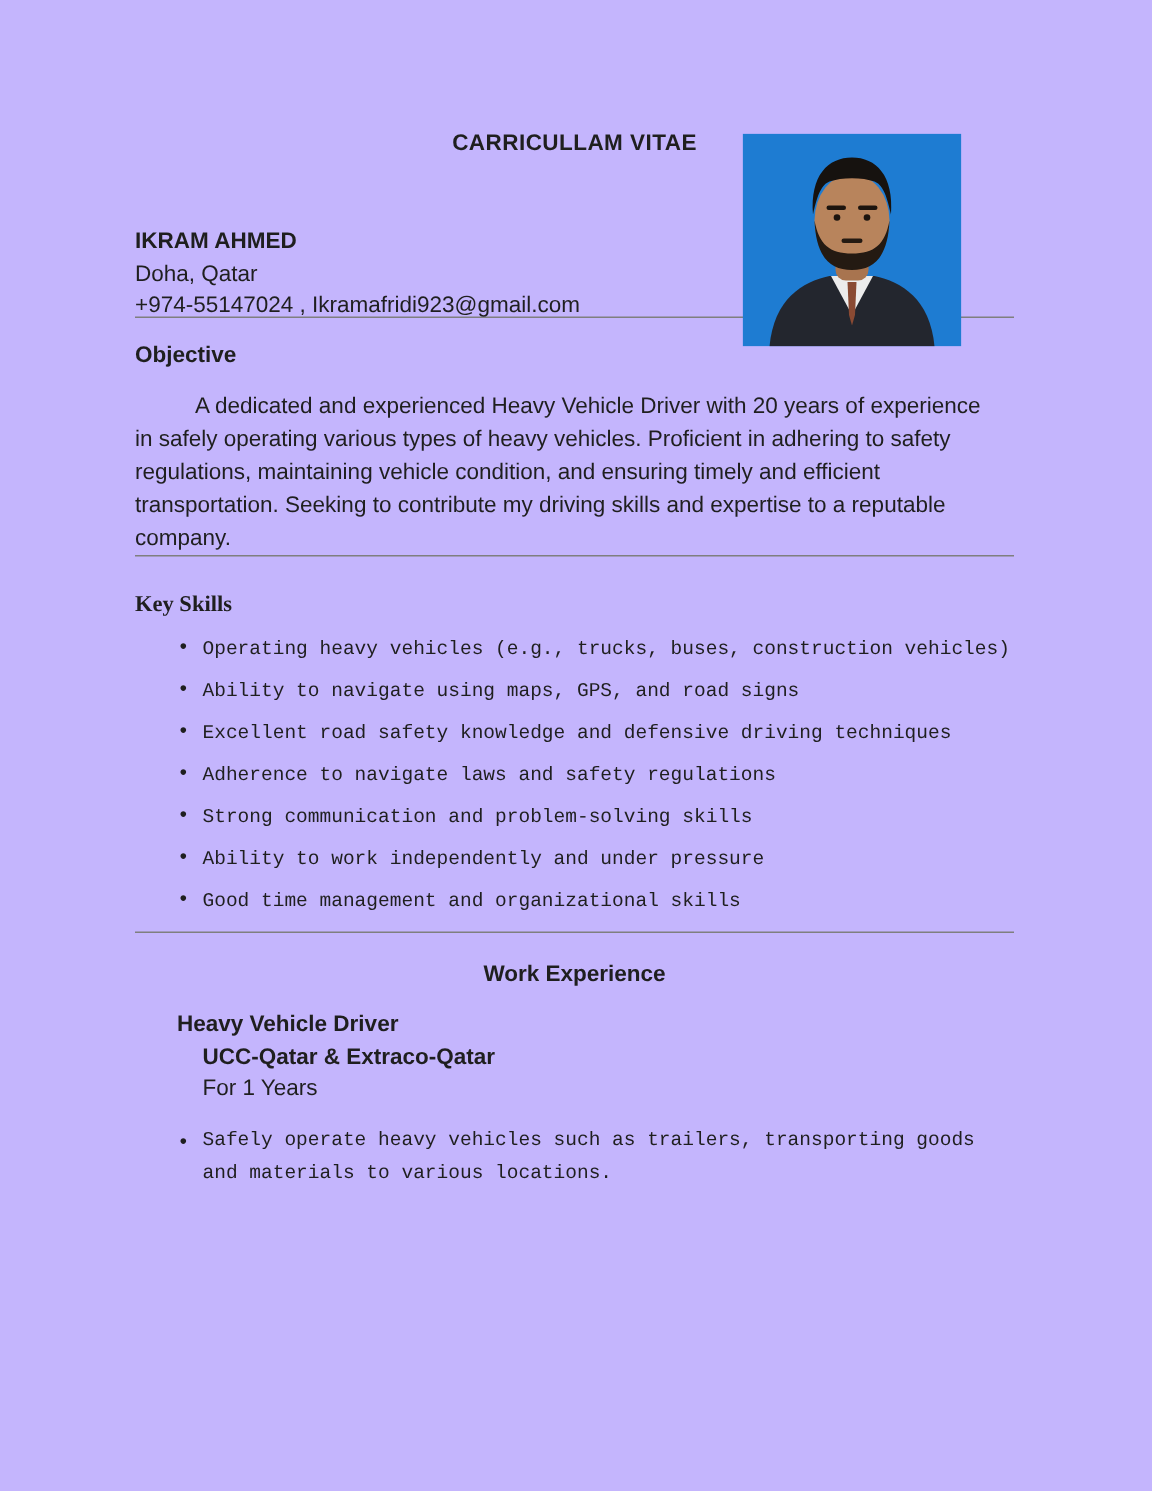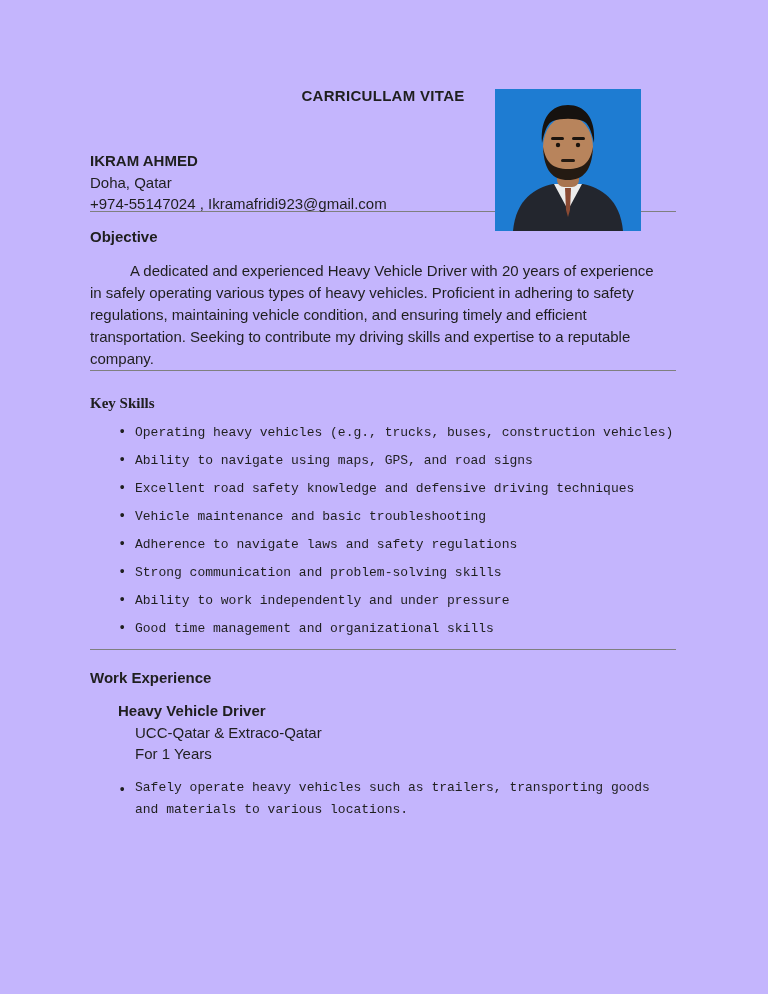--- a/index.html
+++ b/index.html
@@ -54,21 +54,21 @@
   .hr1 { margin-top: 21px; }
   .hr2 { margin-top: 18px; }
   .hr3 { margin-top: 27px; }
   .section-heading {
     font-weight: bold;
     font-size: 15px;
     line-height: 16px;
   }
   .h-objective { margin-top: 17px; }
   .h-keyskills { margin-top: 24px; font-family: Liberation Serif, serif; }
-  .h-work { margin-top: 20px; }
+  .h-work { margin-top: 20px; text-align: center; }
   .obj-para {
     margin-top: 15px;
     font-size: 15px;
     line-height: 22px;
     text-indent: 40px;
     width: 570px;
   }
   ul.bullets {
     margin: 14px 0 0 0;
     padding: 0 0 0 45px;
@@ -92,21 +92,21 @@
   .job-title {
     margin-top: 17px;
     margin-left: 28px;
     font-weight: bold;
     font-size: 15px;
     line-height: 16px;
   }
   .company {
     margin-top: 6px;
     margin-left: 45px;
-    font-weight: normal;
+    font-weight: bold;
     font-size: 15px;
     line-height: 16px;
   }
   .duration {
     margin-top: 5px;
     margin-left: 45px;
     font-size: 15px;
     line-height: 16px;
   }
   ul.bullets.work {
@@ -155,21 +155,20 @@
     <div class="section-heading h-objective">Objective</div>
     <div class="obj-para">A dedicated and experienced Heavy Vehicle Driver with 20 years of experience in safely operating various types of heavy vehicles. Proficient in adhering to safety regulations, maintaining vehicle condition, and ensuring timely and efficient transportation. Seeking to contribute my driving skills and expertise to a reputable company.</div>
 
     <hr class="divider hr2">
 
     <div class="section-heading h-keyskills">Key Skills</div>
     <ul class="bullets">
       <li>Operating heavy vehicles (e.g., trucks, buses, construction vehicles)</li>
       <li>Ability to navigate using maps, GPS, and road signs</li>
       <li>Excellent road safety knowledge and defensive driving techniques</li>
-      <li>Vehicle maintenance and basic troubleshooting</li>
       <li>Adherence to navigate laws and safety regulations</li>
       <li>Strong communication and problem-solving skills</li>
       <li>Ability to work independently and under pressure</li>
       <li>Good time management and organizational skills</li>
     </ul>
 
     <hr class="divider hr3">
 
     <div class="section-heading h-work">Work Experience</div>
     <div class="job-title">Heavy Vehicle Driver</div>

